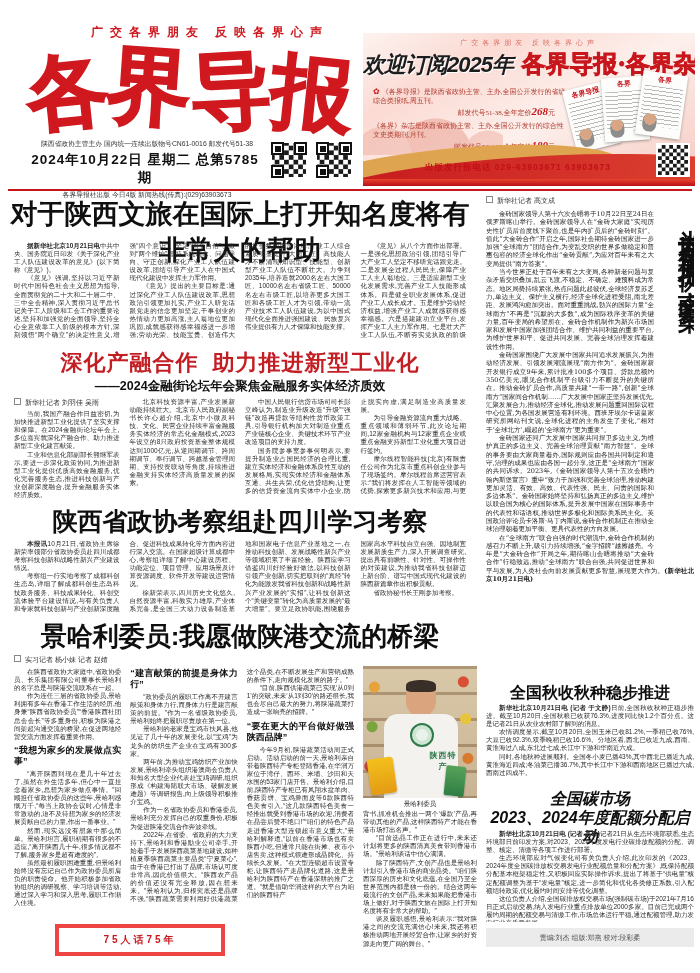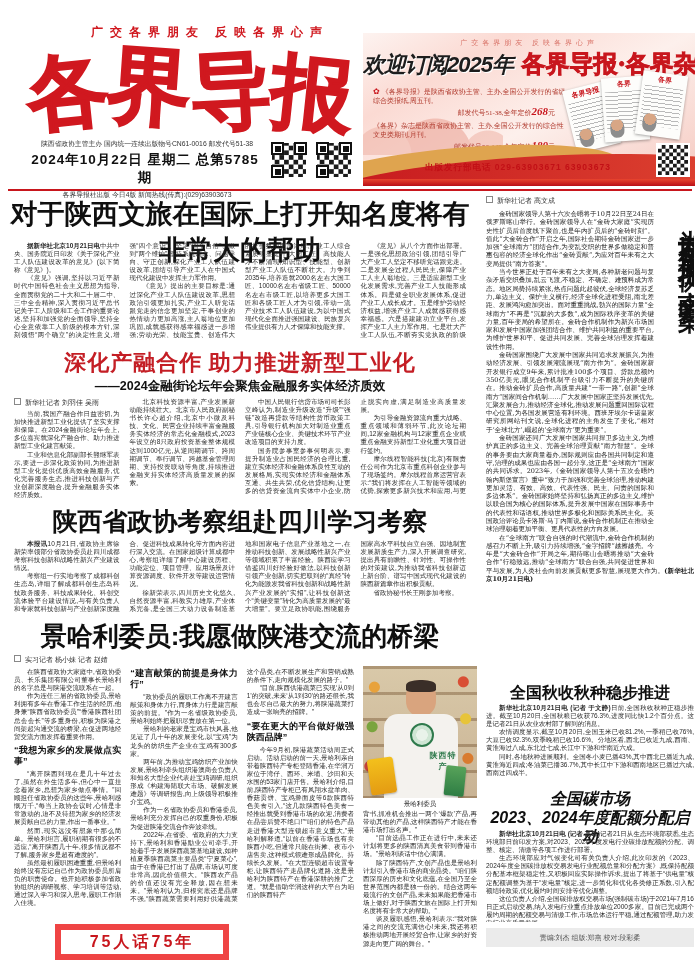--- a/index.html
+++ b/index.html
@@ -84,21 +84,21 @@
   .byline .sq{display:inline-block;width:5px;height:5px;border:1px solid #888;margin-right:4px;}
   .subhead{font-weight:bold;font-size:9px;color:#111;text-indent:0 !important;
       margin:4px 0 3px 0 !important;line-height:11px;}
   .dateline{font-weight:bold;}
   
   .a1-head{position:absolute;left:8px;top:196px;width:464px;text-align:center;
       font-size:27px;font-weight:900;color:#0f0f0f;}
   .a1-body{position:absolute;left:14px;top:242px;width:452px;height:100px;}
   
   .a2-head{position:absolute;left:8px;top:348px;width:464px;text-align:center;
-      font-family:Liberation Serif, serif;font-size:22px;font-weight:900;color:#c41e25;
+      font-family:Liberation Mono, monospace;font-size:22px;font-weight:900;color:#c41e25;
       letter-spacing:1px;}
   .a2-sub{position:absolute;left:8px;top:378px;width:464px;text-align:center;
       font-size:12.5px;font-weight:bold;color:#111;}
   .a2-body{position:absolute;left:14px;top:398px;width:452px;height:103px;}
   
   .a3-head{position:absolute;left:8px;top:505px;width:464px;text-align:center;
       font-size:25px;font-weight:900;color:#0f0f0f;}
   .a3-body{position:absolute;left:14px;top:540px;width:452px;height:80px;}
   
   .a4-head{position:absolute;left:8px;top:619px;width:464px;text-align:center;
@@ -126,22 +126,22 @@
       border-radius:50%;background:radial-gradient(circle at 50% 50%,#e9f3ea 0 40%,#cfe6d4 41%);}
   .ph-shirt-text{position:absolute;left:0;right:0;top:36px;text-align:center;color:#2f7a4c;
       font-size:8px;font-weight:bold;letter-spacing:1px;margin-left:44px;}
   .ph-pack-y{position:absolute;left:6px;top:92px;width:26px;height:36px;border-radius:3px;
       background:linear-gradient(#f3c01c,#e49b12);transform:rotate(-8deg);box-shadow:0 1px 2px rgba(0,0,0,.3);}
   .ph-pack-g{position:absolute;left:82px;top:100px;width:20px;height:30px;border-radius:2px;
       background:linear-gradient(#58a35a,#2e7d44);transform:rotate(6deg);box-shadow:0 1px 2px rgba(0,0,0,.3);}
   .a4-caption{position:absolute;left:363px;top:800px;width:114px;text-align:center;
       font-family:"Liberation Serif",serif;font-size:6.5px;color:#222;}
   .a4-col4{position:absolute;left:363px;top:810px;width:114px;height:110px;}
-  .box75{position:absolute;left:55px;top:924px;width:162px;height:24px;border:6px solid #ef4444;
-      color:#c8161d;font-weight:900;font-size:16px;line-height:24px;text-align:center;
+  .box75{position:absolute;left:55px;top:924px;width:162px;height:24px;border:4px solid #ef4444;
+      color:#c8161d;font-weight:900;font-size:10px;line-height:24px;text-align:center;
       letter-spacing:3px;}
   
   .rc{position:absolute;left:486px;top:196px;width:208px;height:472px;overflow:hidden;}
   .rc-byline{font-size:7px;color:#333;margin:0 0 4px 0;}
   .rc-byline .sq{display:inline-block;width:5px;height:5px;border:1px solid #888;margin-right:4px;}
   .rc-body{font-family:"DejaVu Serif",serif;font-size:6.5px;line-height:8.3px;
       text-align:justify;color:#222;}
   .rc-body p{margin:0;text-indent:2em;}
   .vert-head{float:right;writing-mode:vertical-rl;height:356px;width:34px;margin-left:6px;
       font-family:"Liberation Serif",serif;font-size:24px;font-weight:900;color:#0f0f0f;

